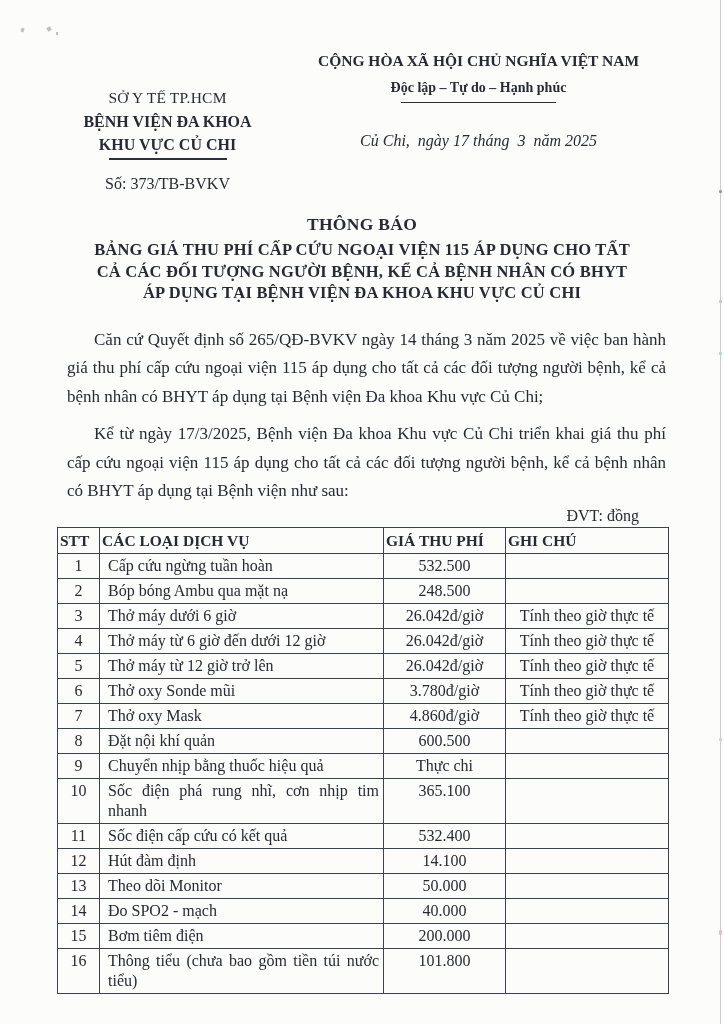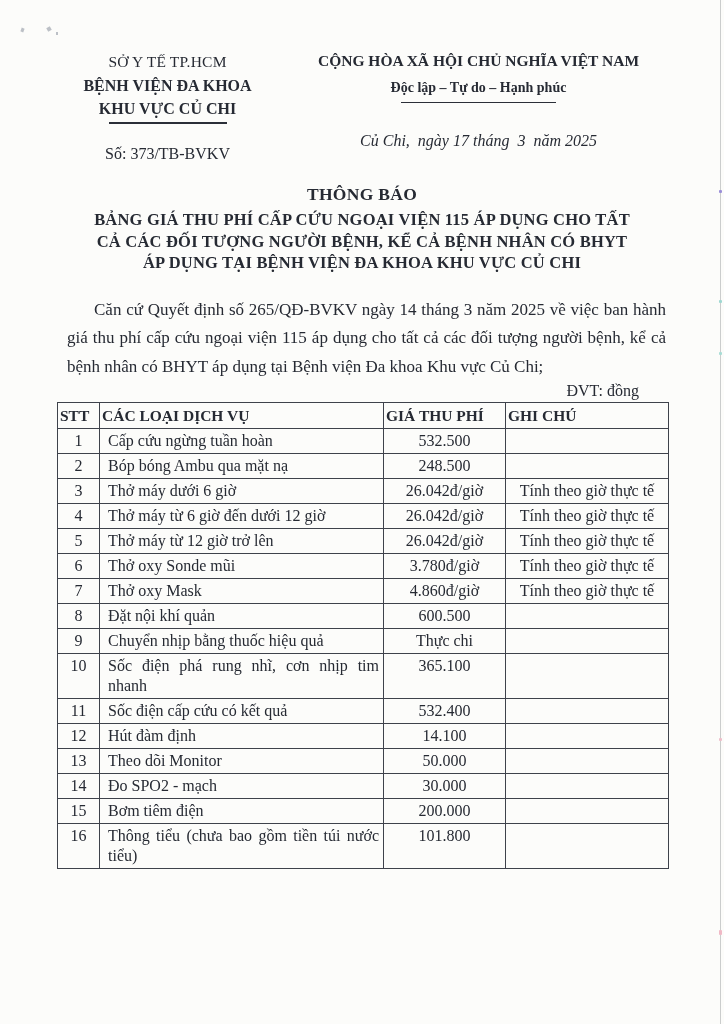--- a/index.html
+++ b/index.html
@@ -9,25 +9,25 @@
     margin:0 auto;
     background:#fcfcfa;
     font-family:"Liberation Serif","DejaVu Serif",serif;
     color:#262a33;
     overflow:hidden;
     box-sizing:border-box;
   }
   
   .letterhead{display:flex;padding:50px 60px 0 60px;}
   .lh-left{flex:0 0 215px;text-align:center;}
-  .lh-left .org-line1{font-size:15.5px;letter-spacing:.2px;}
+  .lh-left .org-line1{font-size:15.5px;letter-spacing:.2px;margin-top:36px;}
   .lh-left .org-line2,.lh-left .org-line3{font-weight:bold;font-size:16px;line-height:23px;}
   .lh-left .org-line1{line-height:24px;}
   .lh-underline{width:118px;border-bottom:2px solid #2b2f38;margin:2px auto 0 auto;}
-  .doc-number{margin-top:21px;font-size:16px;}
+  .doc-number{margin-top:15px;font-size:16px;}
   .lh-right{flex:1;text-align:center;padding-left:18px;}
   .lh-right .nat-line1{font-weight:bold;font-size:15.5px;line-height:22px;}
   .lh-right .nat-line2{font-weight:bold;font-size:14px;line-height:23px;margin-top:4px;}
   .lh-right .lh-underline{width:155px;border-bottom:1.8px solid #2b2f38;margin-top:3px;}
   .date-line{margin-top:29px;font-style:italic;font-size:16px;white-space:pre;}
   
   .title-block{text-align:center;margin-top:21px;}
   .title-heading{font-weight:bold;font-size:17.5px;letter-spacing:.3px;}
   .title-subtitle{font-weight:bold;font-size:16.5px;line-height:21.5px;margin-top:4px;white-space:pre-line;letter-spacing:.2px;}
   
@@ -102,20 +102,21 @@
   </div>
 
   <div class="title-block">
     <div class="title-heading">THÔNG BÁO</div>
     <div class="title-subtitle">BẢNG GIÁ THU PHÍ CẤP CỨU NGOẠI VIỆN 115 ÁP DỤNG CHO TẤT
 CẢ CÁC ĐỐI TƯỢNG NGƯỜI BỆNH, KỂ CẢ BỆNH NHÂN CÓ BHYT
 ÁP DỤNG TẠI BỆNH VIỆN ĐA KHOA KHU VỰC CỦ CHI</div>
   </div>
 
   <p class="para">Căn cứ Quyết định số 265/QĐ-BVKV ngày 14 tháng 3 năm 2025 về việc ban hành giá thu phí cấp cứu ngoại viện 115 áp dụng cho tất cả các đối tượng người bệnh, kể cả bệnh nhân có BHYT áp dụng tại Bệnh viện Đa khoa Khu vực Củ Chi;</p>
+  <p class="para second">Kể từ ngày 17/3/2025, Bệnh viện Đa khoa Khu vực Củ Chi triển khai giá thu phí cấp cứu ngoại viện 115 áp dụng cho tất cả các đối tượng người bệnh, kể cả bệnh nhân có BHYT áp dụng tại Bệnh viện như sau:</p>
   <div class="unit-note">ĐVT: đồng</div>
 
   <table class="price-table">
     <colgroup>
       <col class="c-stt">
         <col class="c-service">
         <col class="c-price">
         <col class="c-note">
     </colgroup>
     <thead>
@@ -201,21 +202,21 @@
         </tr>
         <tr>
           <td class="cell-stt">13</td>
           <td class="cell-service">Theo dõi Monitor</td>
           <td class="cell-price">50.000</td>
           <td class="cell-note"></td>
         </tr>
         <tr>
           <td class="cell-stt">14</td>
           <td class="cell-service">Đo SPO2 - mạch</td>
-          <td class="cell-price">30.000</td>
+          <td class="cell-price">40.000</td>
           <td class="cell-note"></td>
         </tr>
         <tr>
           <td class="cell-stt">15</td>
           <td class="cell-service">Bơm tiêm điện</td>
           <td class="cell-price">200.000</td>
           <td class="cell-note"></td>
         </tr>
         <tr>
           <td class="cell-stt">16</td>

